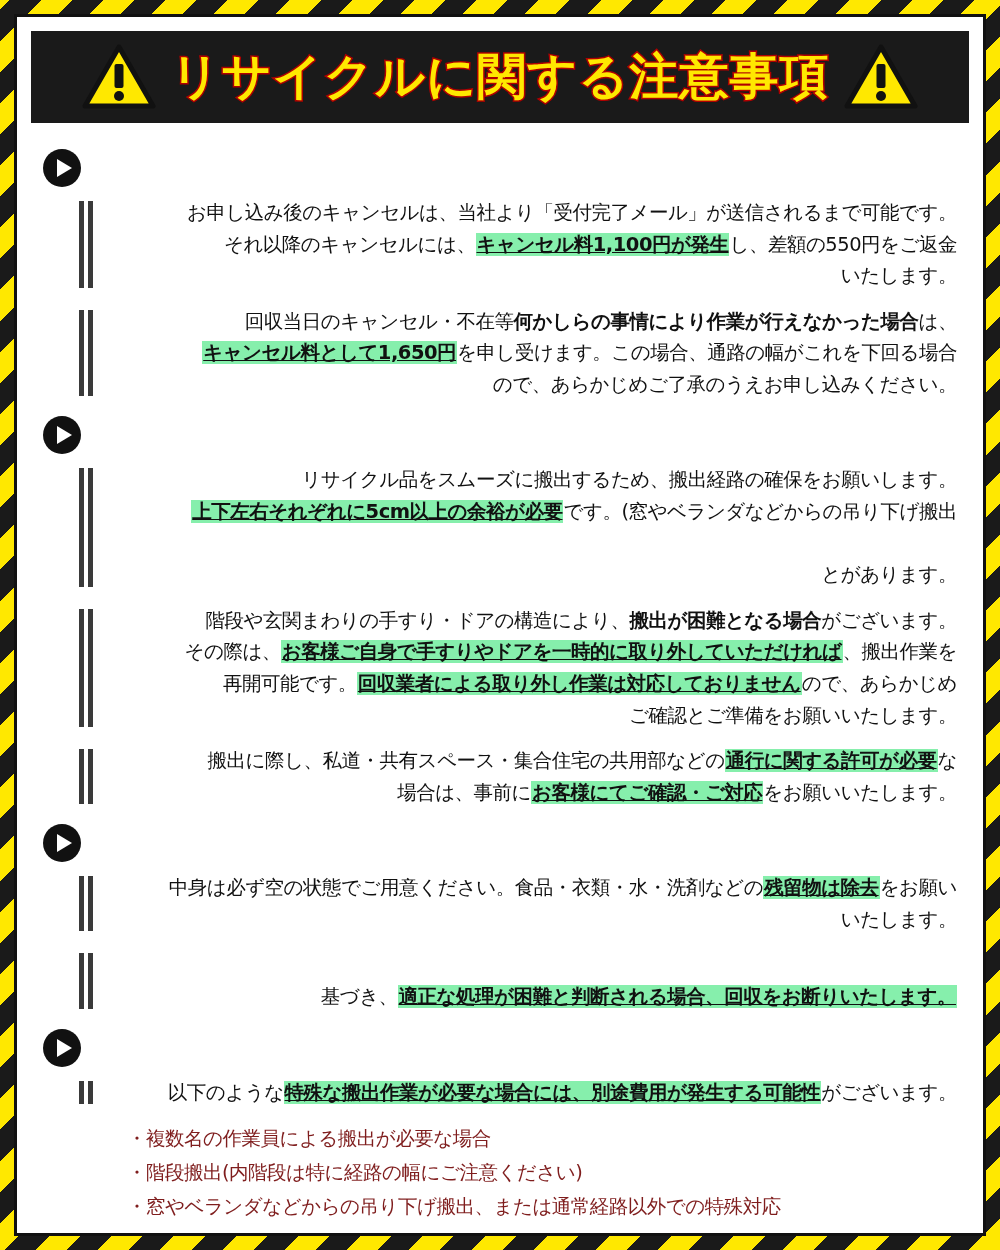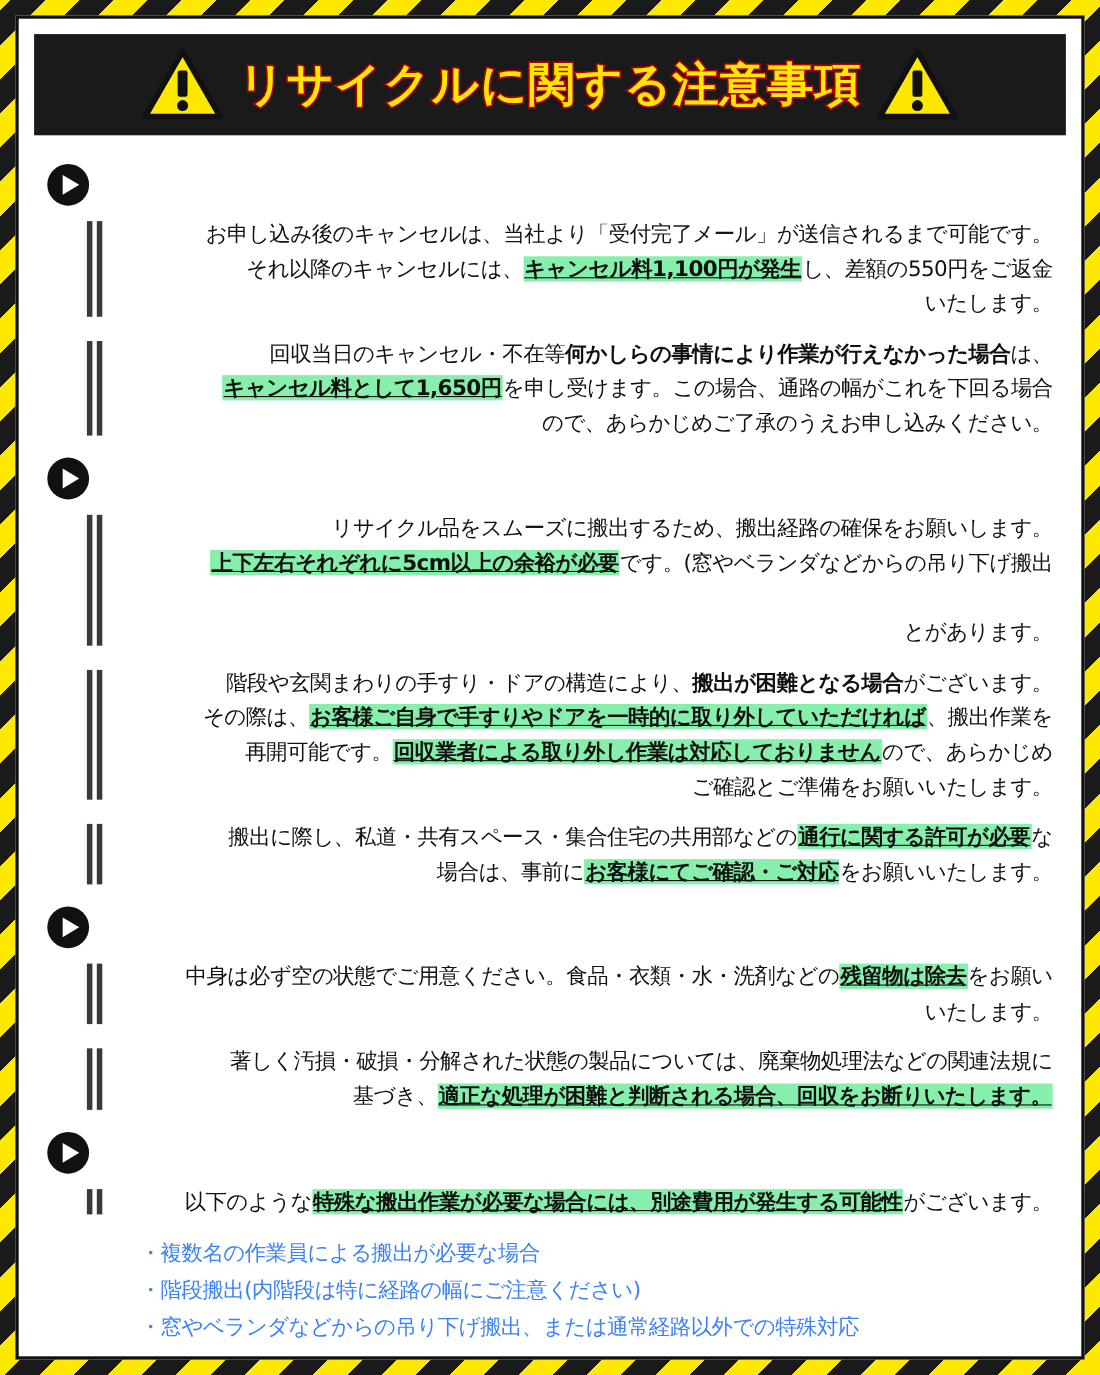--- a/index.html
+++ b/index.html
@@ -38,21 +38,21 @@
     justify-content: center;
     gap: 14px;
   }
   .warn {
     width: 74px; height: 66px;
     position: relative;
     flex: 0 0 auto;
   }
   .warn svg { display:block; }
   .title-text {
-    font-size: 42px;
+    font-size: 49px;
     font-weight: bold;
     letter-spacing: 1px;
     color: #ffe800;
     -webkit-text-stroke: 3px #b00000;
     paint-order: stroke fill;
     white-space: nowrap;
     font-family: "DejaVu Sans", "Liberation Sans", sans-serif;
   }
   
   .content {
@@ -117,21 +117,21 @@
     background: #86efac;
     font-weight: bold;
     padding: 0 1px;
     text-decoration: underline;
   }
   
   .list {
     margin: 4px 0 10px 84px;
     font-size: 19.5px;
     line-height: 1.75;
-    color: #3b82f6;
+    color: #7f1d1d;
     letter-spacing: -0.5px;
   }
   .list div { white-space: nowrap; }
   .footnote {
     margin: 6px 0 0 62px;
     font-size: 21px;
     font-weight: bold;
     color: #111;
     letter-spacing: -0.5px;
   }
@@ -172,21 +172,21 @@
           <span class="sec-title"></span>
         </div>
         <div class="para"><span>リサイクル品をスムーズに搬出するため、搬出経路の確保をお願いします。</span><br><span class="hl">上下左右それぞれに5cm以上の余裕が必要</span><span>です。(窓やベランダなどからの吊り下げ搬出</span><br><br><span>とがあります。</span></div>
         <div class="para"><span>階段や玄関まわりの手すり・ドアの構造により、</span><span class="b">搬出が困難となる場合</span><span>がございます。</span><br><span>その際は、</span><span class="hl">お客様ご自身で手すりやドアを一時的に取り外していただければ</span><span>、搬出作業を</span><br><span>再開可能です。</span><span class="hl">回収業者による取り外し作業は対応しておりません</span><span>ので、あらかじめ</span><br><span>ご確認とご準備をお願いいたします。</span></div>
         <div class="para"><span>搬出に際し、私道・共有スペース・集合住宅の共用部などの</span><span class="hl">通行に関する許可が必要</span><span>な</span><br><span>場合は、事前に</span><span class="hl">お客様にてご確認・ご対応</span><span>をお願いいたします。</span></div>
         <div class="sec-head">
           <span class="bullet"></span>
           <span class="sec-title"></span>
         </div>
         <div class="para"><span>中身は必ず空の状態でご用意ください。食品・衣類・水・洗剤などの</span><span class="hl">残留物は除去</span><span>をお願い</span><br><span>いたします。</span></div>
-        <div class="para"><span>著しく汚損・破損・分解された状態の製品については、廃棄物処理法などの関連法規に</span><br><span>基づき、</span><span class="hl">適正な処理が困難と判断される場合、回収をお断りいたします。</span></div>
+        <div class="para"><br><span>基づき、</span><span class="hl">適正な処理が困難と判断される場合、回収をお断りいたします。</span></div>
         <div class="sec-head">
           <span class="bullet"></span>
           <span class="sec-title"></span>
         </div>
         <div class="para"><span>以下のような</span><span class="hl">特殊な搬出作業が必要な場合には、別途費用が発生する可能性</span><span>がございます。</span></div>
         <div class="list">
           <div>・複数名の作業員による搬出が必要な場合</div>
           <div>・階段搬出(内階段は特に経路の幅にご注意ください)</div>
           <div>・窓やベランダなどからの吊り下げ搬出、または通常経路以外での特殊対応</div>
         </div>

